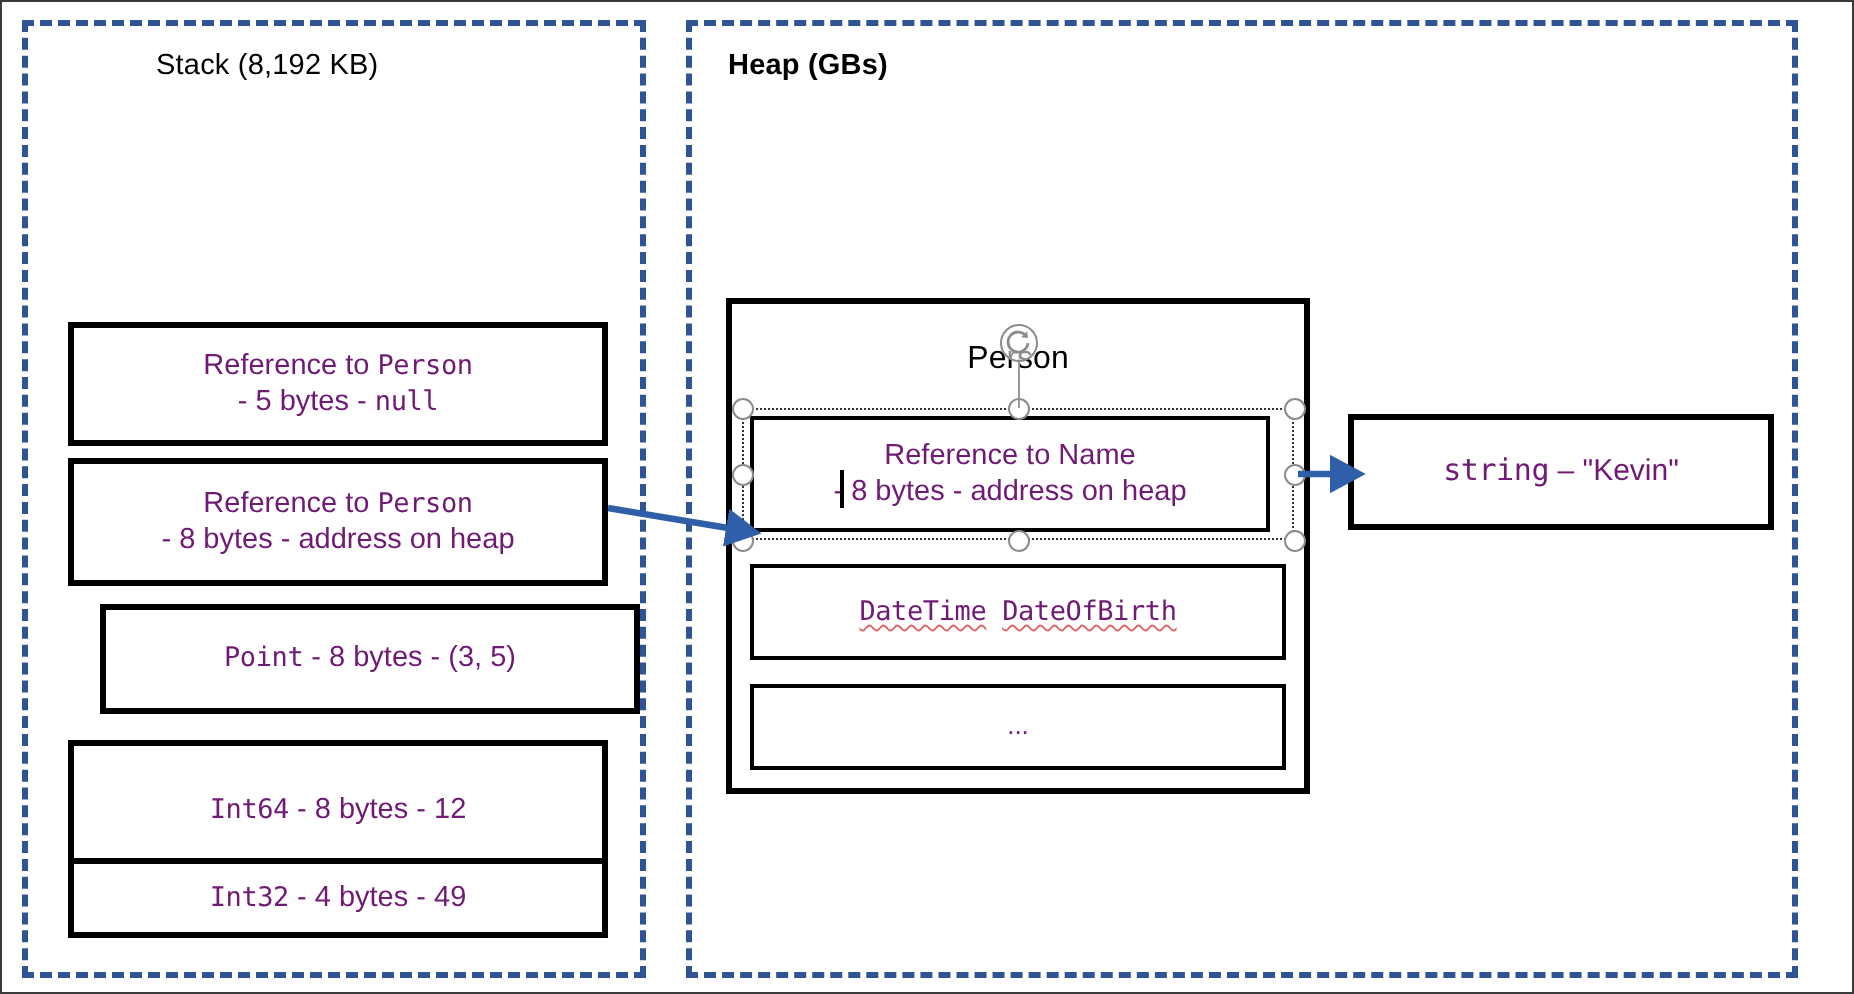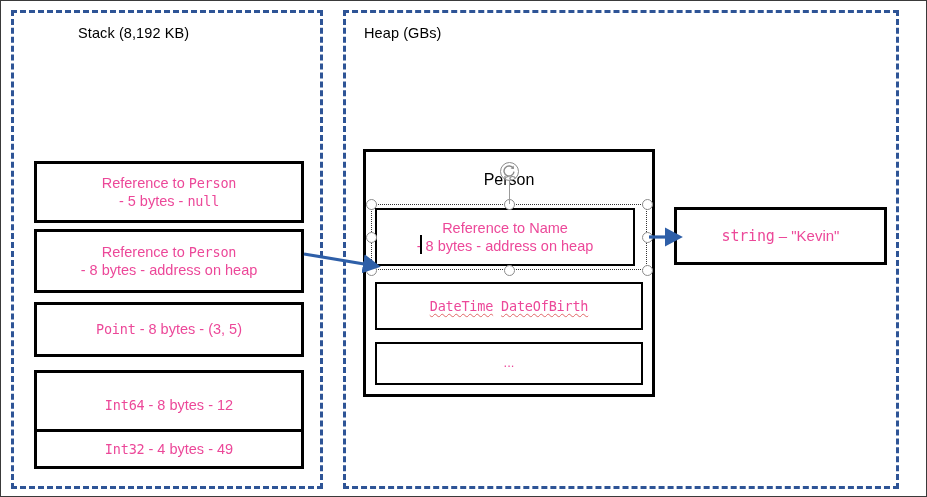--- a/index.html
+++ b/index.html
@@ -40,21 +40,21 @@
     position: absolute;
     box-sizing: border-box;
     background: #ffffff;
     border: 3px solid #000000;
     display: flex;
     flex-direction: column;
     align-items: center;
     justify-content: center;
     text-align: center;
     line-height: 1.25;
-    color: #ec4899;
+    color: #701a75;
     font-size: 14.5px;
   }
   .box.thin { border-width: 2px; }
 
   .line { display: block; white-space: nowrap; }
   .mono {
     font-family: "DejaVu Sans Mono", "Liberation Mono", monospace;
     font-size: 13.5px;
     letter-spacing: -0.2px;
   }
@@ -133,33 +133,33 @@
 </style>
 </head>
 <body>
 
 <div id="canvas">
 
   <div class="region" id="stack-region" style="left:10px; top:9px; width:312px; height:479px;"></div>
   <div class="region-label" id="stack-label" style="left:33px; top:24px;margin-left:44px;">Stack (8,192 KB)</div>
 
   <div class="region" id="heap-region" style="left:342px; top:9px; width:556px; height:479px;"></div>
-  <div class="region-label" id="heap-label" style="left:363px; top:24px;">Heap (GBs)</div>
+  <div class="region-label" id="heap-label" style="left:363px; top:24px;font-weight:bold;">Heap (GBs)</div>
 
   <div class="box" style="left:33px; top:160px; width:270px; height:62px;">
     <span class="line"><span class="sans">Reference to </span><span class="mono">Person</span></span>
     <span class="line"><span class="sans">- 5 bytes - </span><span class="mono">null</span></span>
   </div>
 
   <div class="box" style="left:33px; top:228px; width:270px; height:64px;">
     <span class="line"><span class="sans">Reference to </span><span class="mono">Person</span></span>
     <span class="line sans">- 8 bytes - address on heap</span>
   </div>
 
-  <div class="box" style="left:33px; top:301px; width:270px; height:55px;text-align:right;">
+  <div class="box" style="left:49px; top:301px; width:270px; height:55px;text-align:right;">
     <span class="line"><span class="mono">Point</span><span class="sans"> - 8 bytes - (3, 5)</span></span>
   </div>
 
   <div class="box" style="left:33px; top:369px; width:270px; height:70px;">
     <span class="line"><span class="mono">Int64</span><span class="sans"> - 8 bytes - 12</span></span>
   </div>
 
   <div class="box" style="left:33px; top:428px; width:270px; height:40px;">
     <span class="line"><span class="mono">Int32</span><span class="sans"> - 4 bytes - 49</span></span>
   </div>

